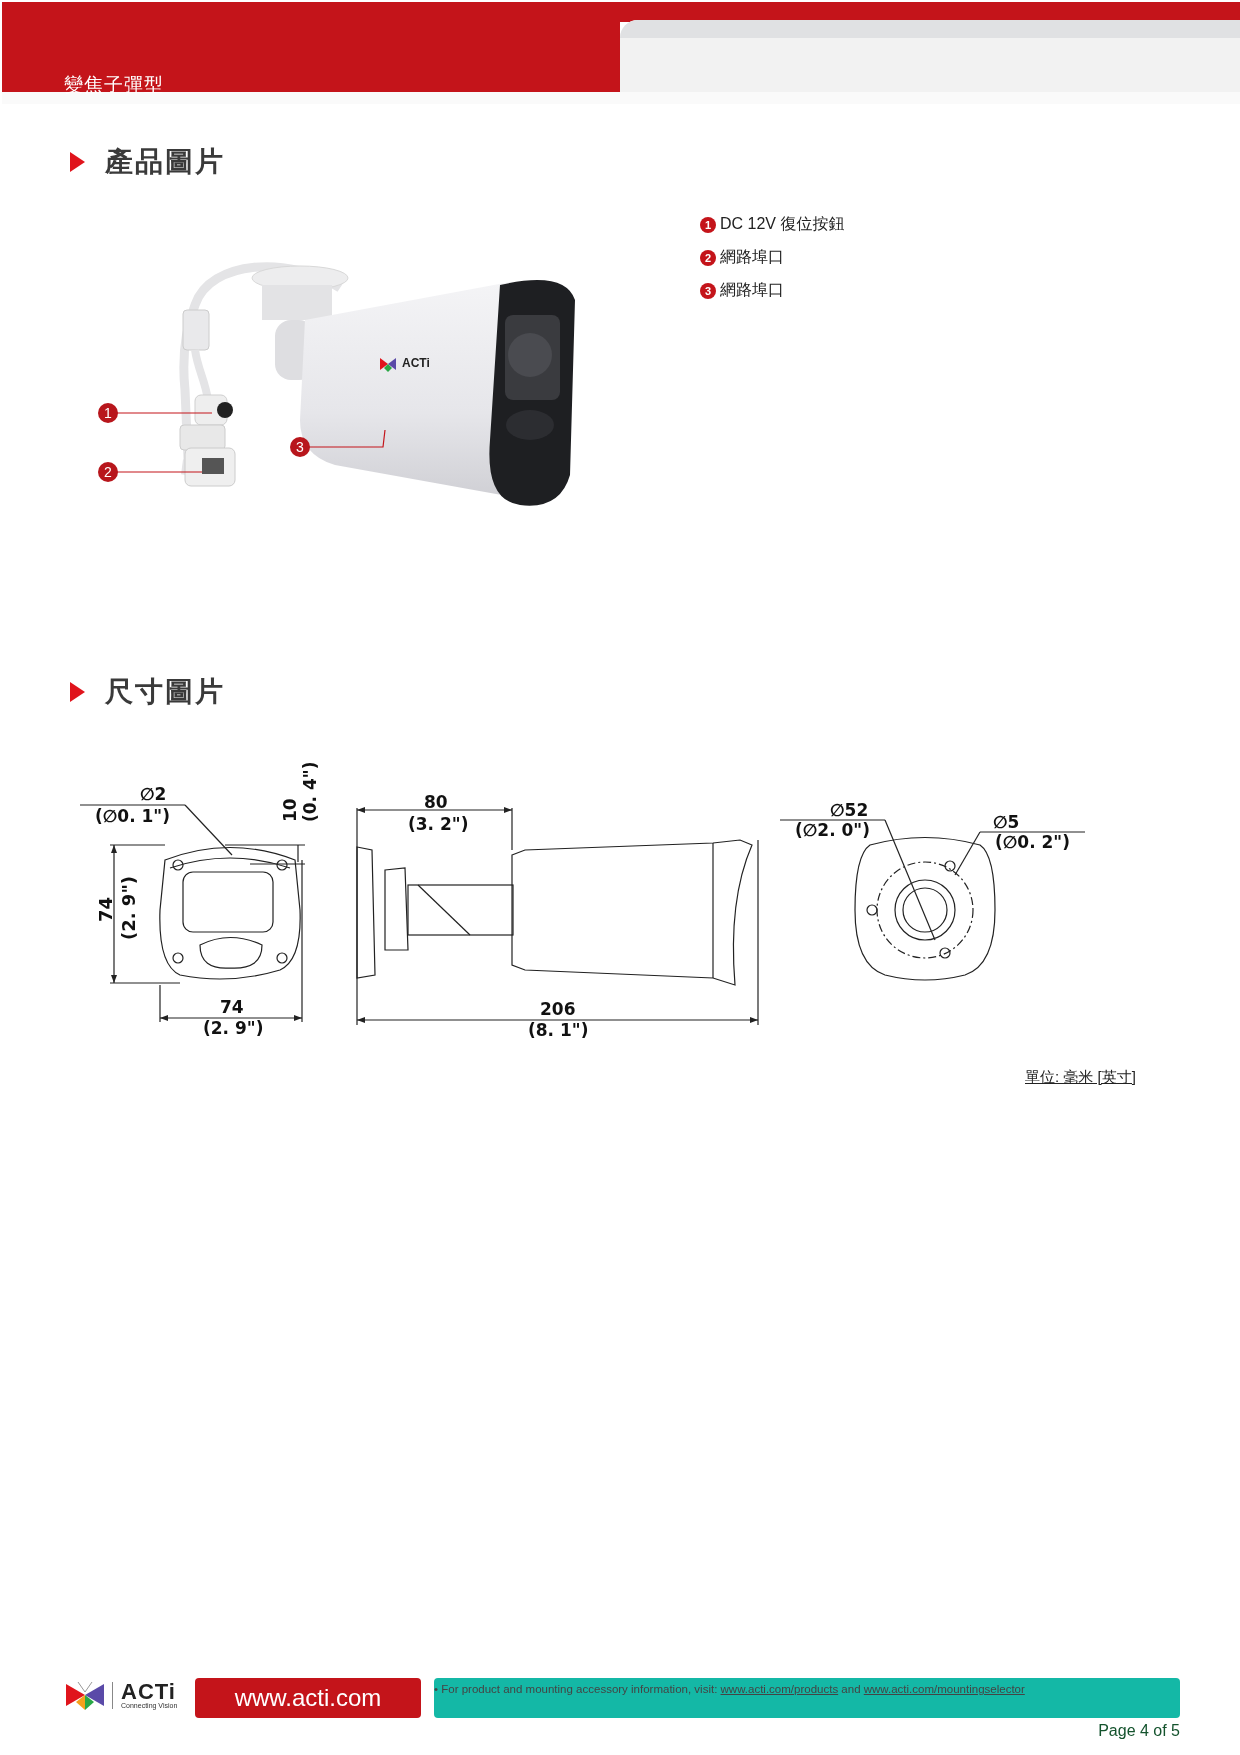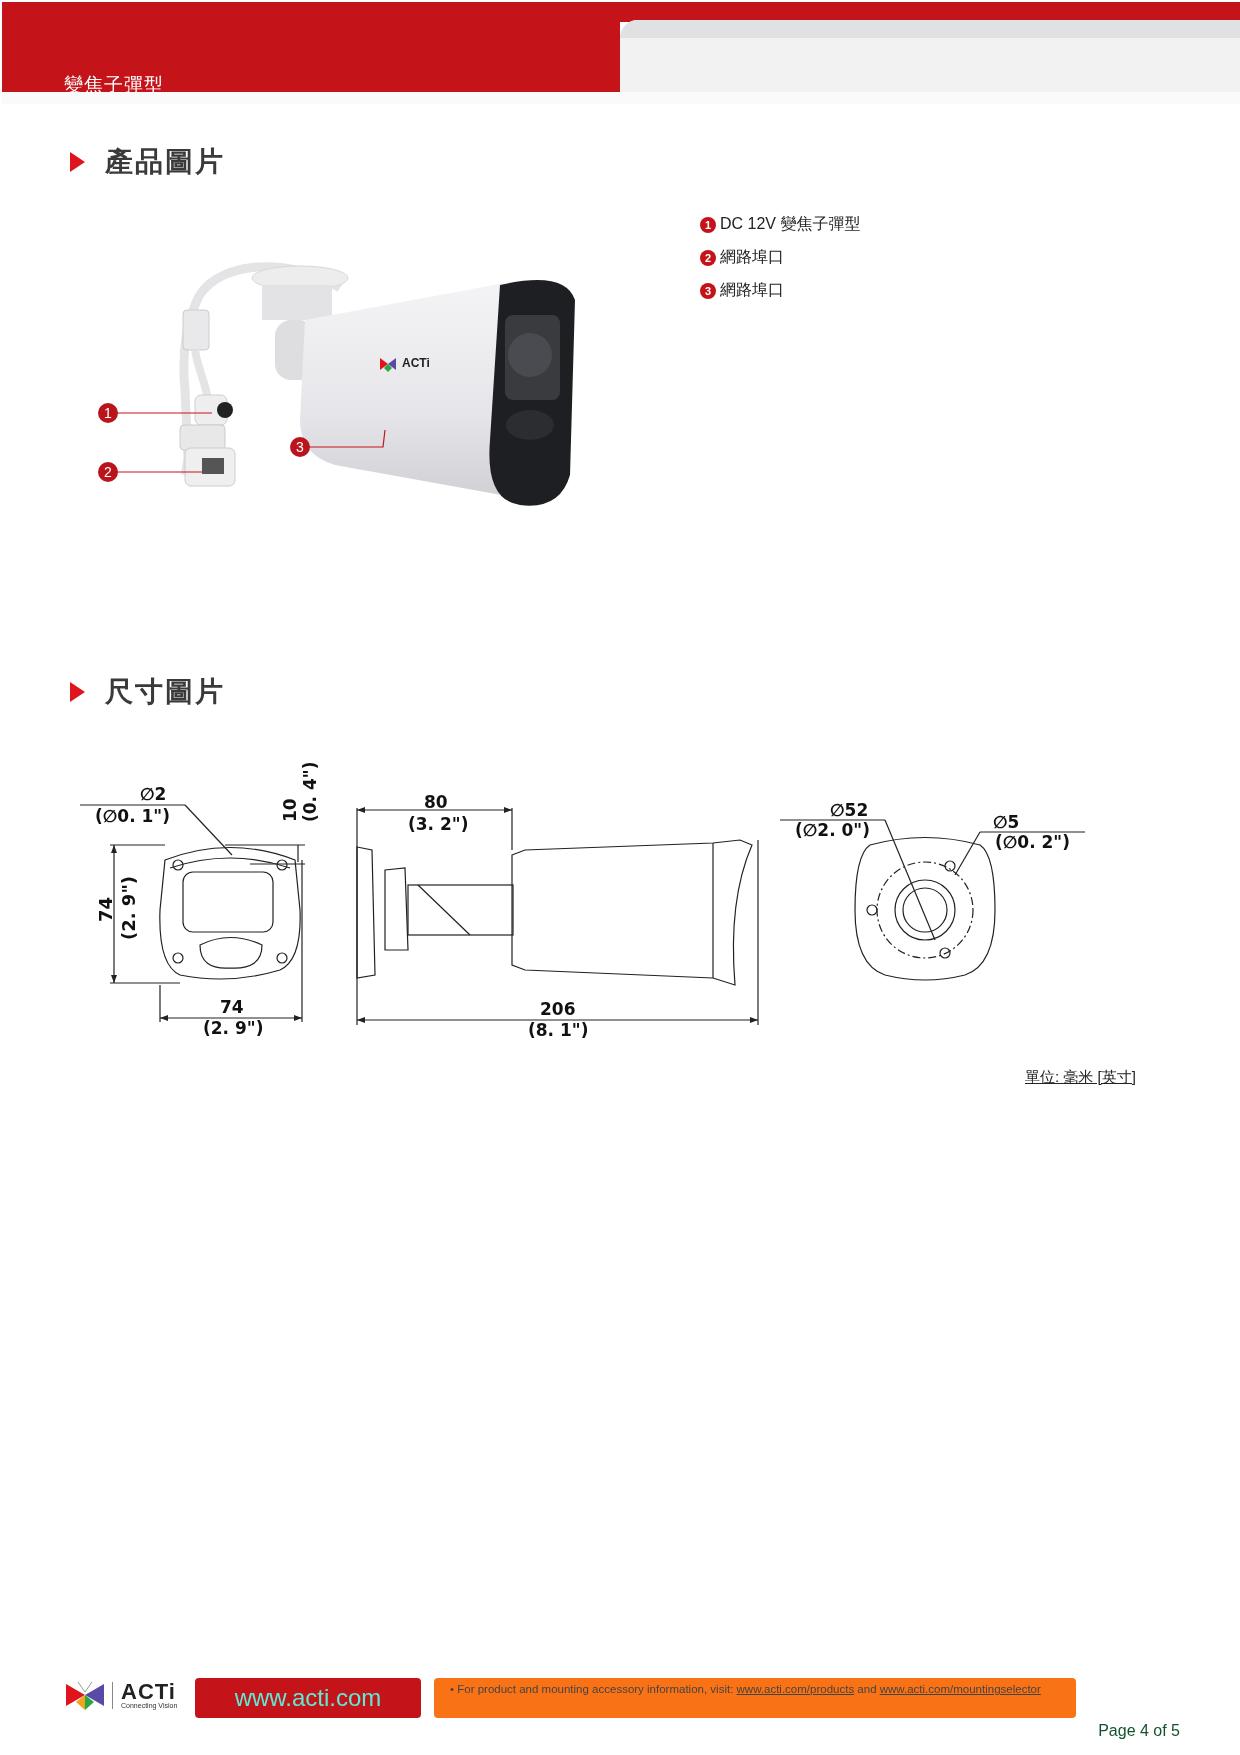--- a/index.html
+++ b/index.html
@@ -37,23 +37,23 @@
   .dimtxt { font-family: "DejaVu Sans", sans-serif; font-weight: bold; fill: #111; }
 
   .unit { position: absolute; left: 1025px; top: 1068px; font-size: 15px; color: #222; text-decoration: underline; }
 
   
   .f-logo { position: absolute; left: 66px; top: 1680px; display: flex; align-items: center; }
   .f-logo .word { margin-left: 8px; border-left: 1px solid #888; padding-left: 8px; }
   .f-logo .brand { font-size: 22px; font-weight: bold; color: #222; line-height: 20px; letter-spacing: 1px; }
   .f-logo .tag { font-size: 7px; color: #333; }
   .f-url { position: absolute; left: 195px; top: 1678px; width: 226px; height: 40px; background: #c4141a;
-           border-radius: 4px; color: #5eead4; font-size: 24px; text-align: center; line-height: 40px; }
-  .f-note { position: absolute; left: 434px; top: 1678px; width: 642px; height: 40px; background: #f97316;
-            border-radius: 4px; font-size: 11.5px; color: #444; padding: 3px 0 0 16px; box-sizing: border-box; line-height: 17px; }
+           border-radius: 4px; color: #ffffff; font-size: 24px; text-align: center; line-height: 40px; }
+  .f-note { position: absolute; left: 434px; top: 1678px; width: 746px; height: 40px; background: #14b8a6;
+            border-radius: 4px; font-size: 11.5px; color: #444; padding: 3px 0 0 0; box-sizing: border-box; line-height: 17px; }
   .f-note u { color: #444; }
   .f-page { position: absolute; right: 60px; top: 1722px; font-size: 16px; color: #14532d; }
 </style>
 </head>
 <body>
 
 <div class="hdr-red"></div>
 <div class="hdr-red-left"></div>
 <div class="hdr-panel">
     <div class="band"></div>
@@ -62,21 +62,21 @@
 <div class="hdr-title">變焦子彈型</div>
 
 <div class="sec-head" style="top:143px;">
   <span class="tri"></span>
   <span class="txt">產品圖片</span>
 </div>
 
 <div class="legend">
   <div class="row">
     <span class="badge">1</span>
-    <span>DC 12V 變焦子彈型</span>
+    <span>DC 12V 復位按鈕</span>
   </div>
   <div class="row">
     <span class="badge">2</span>
     <span>網路埠口</span>
   </div>
   <div class="row">
     <span class="badge">3</span>
     <span>網路埠口</span>
   </div>
 </div>

